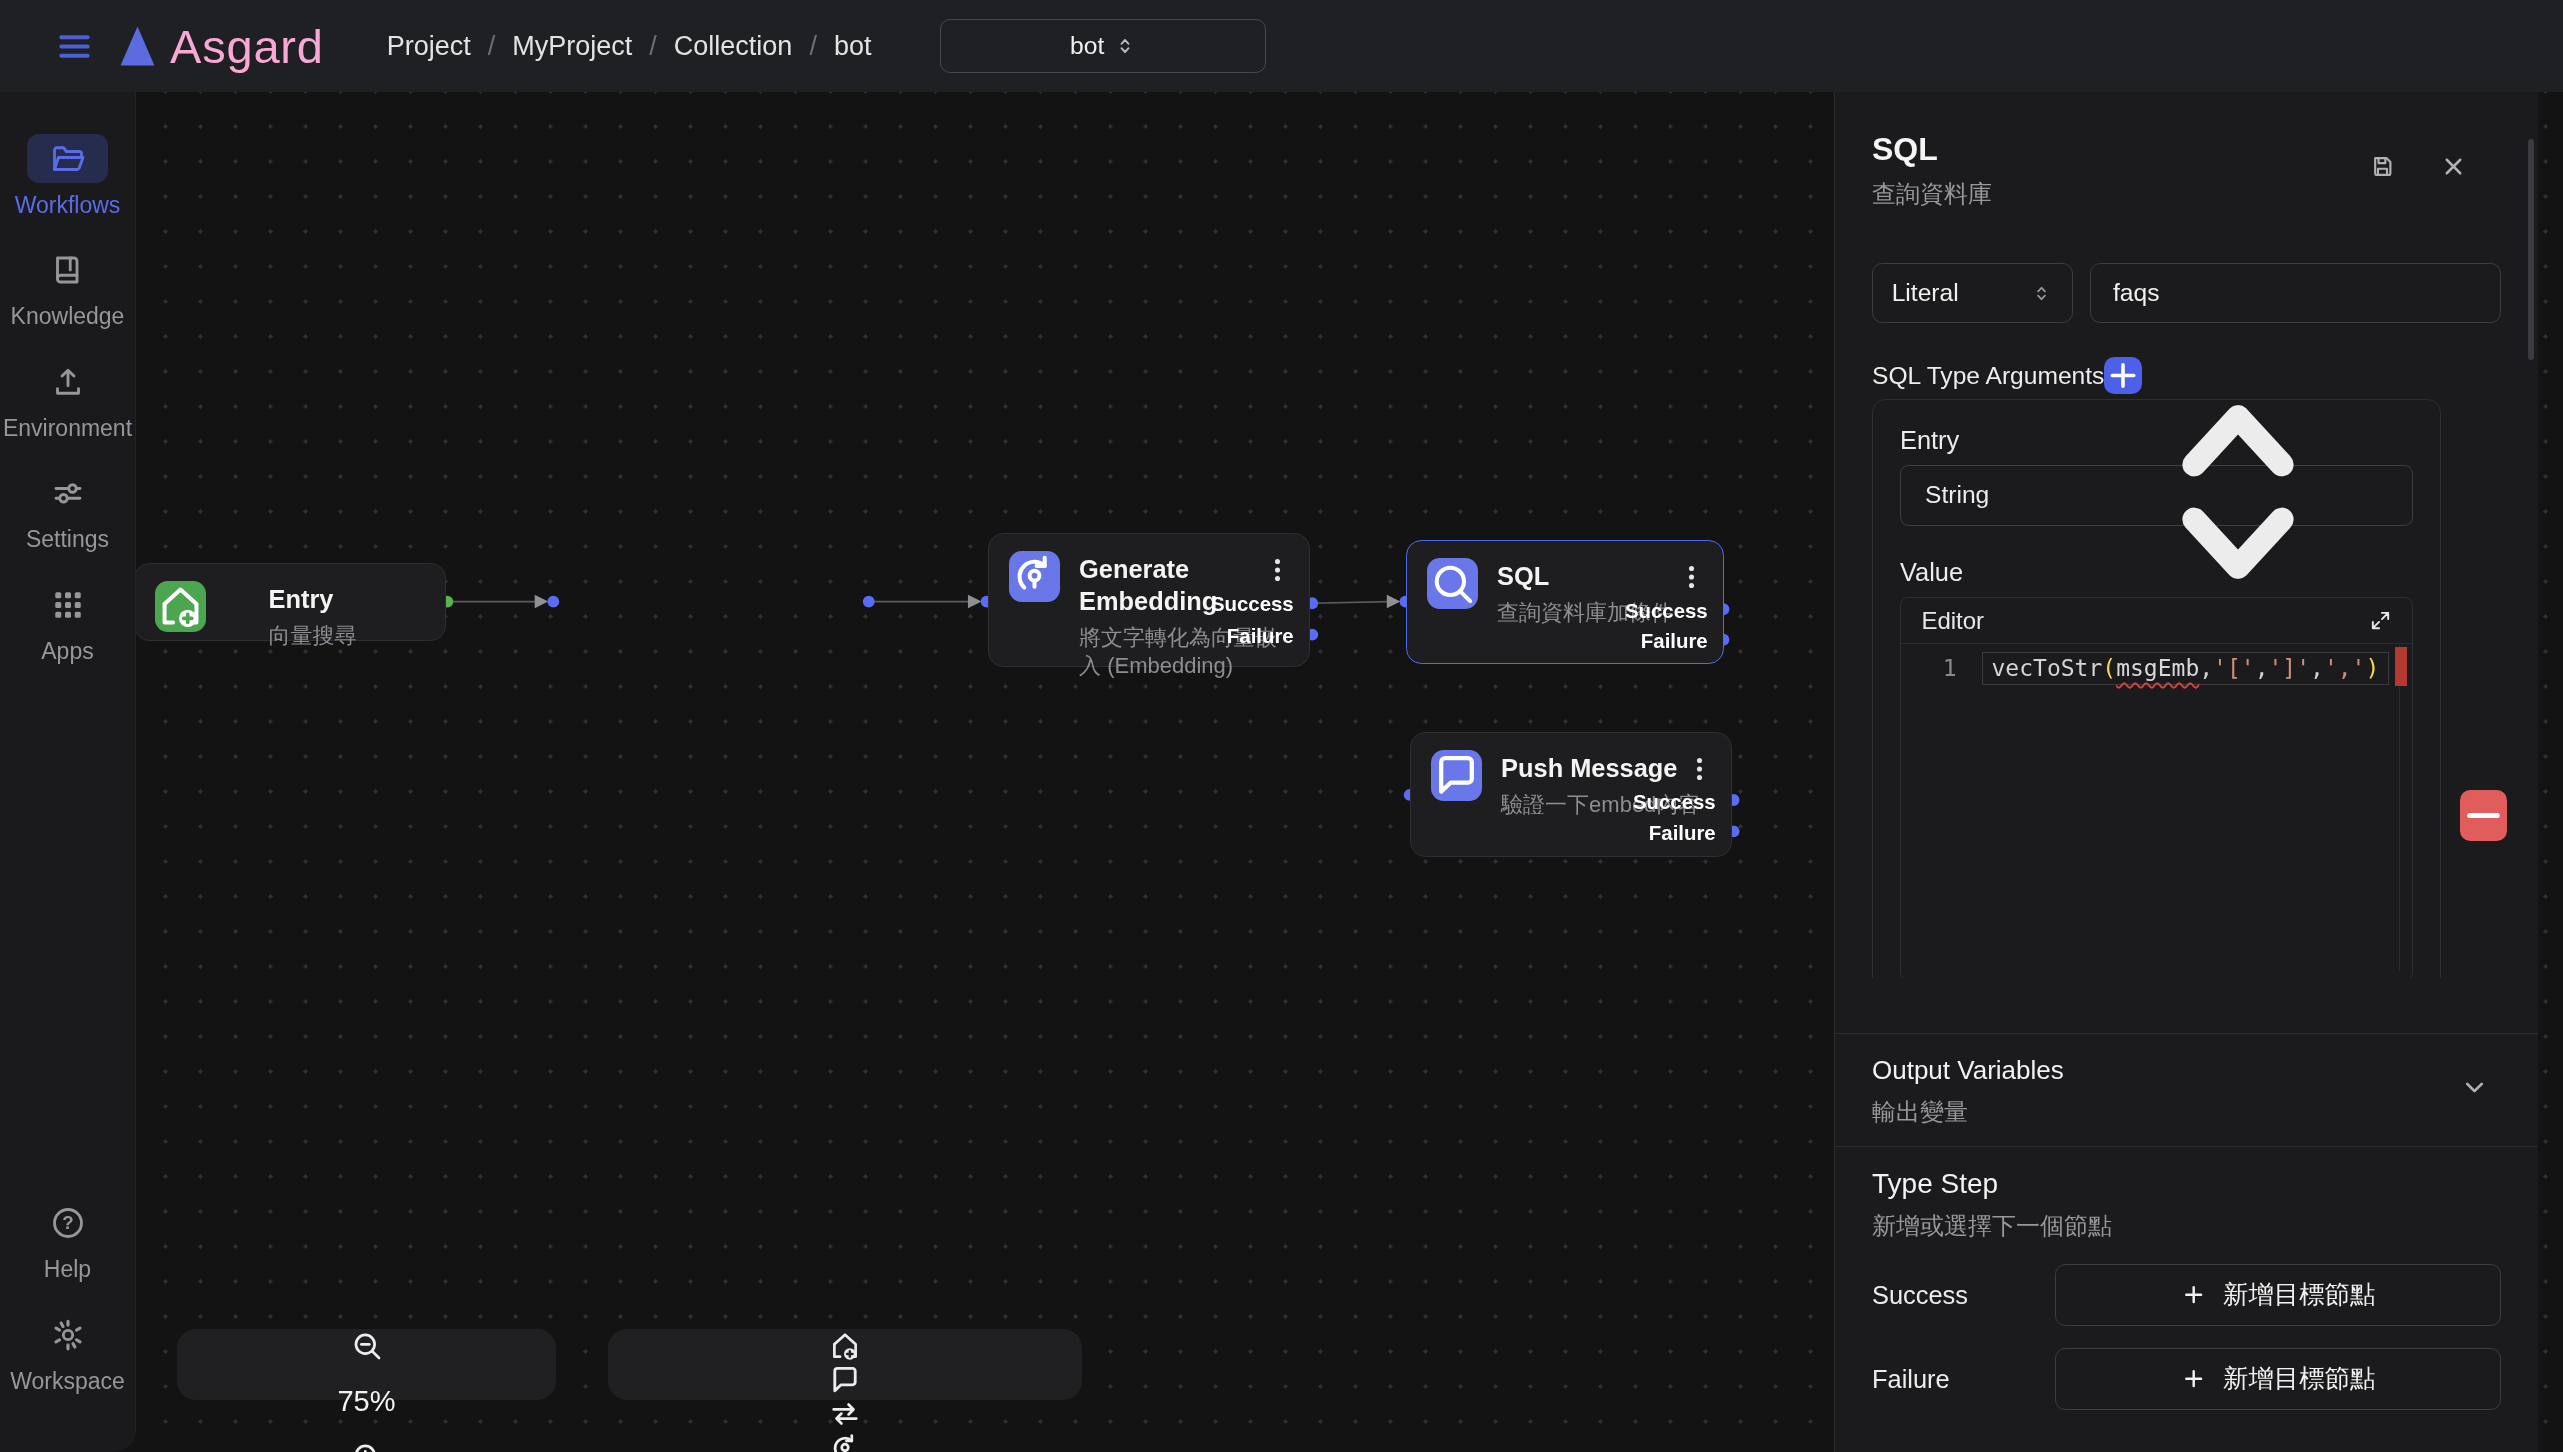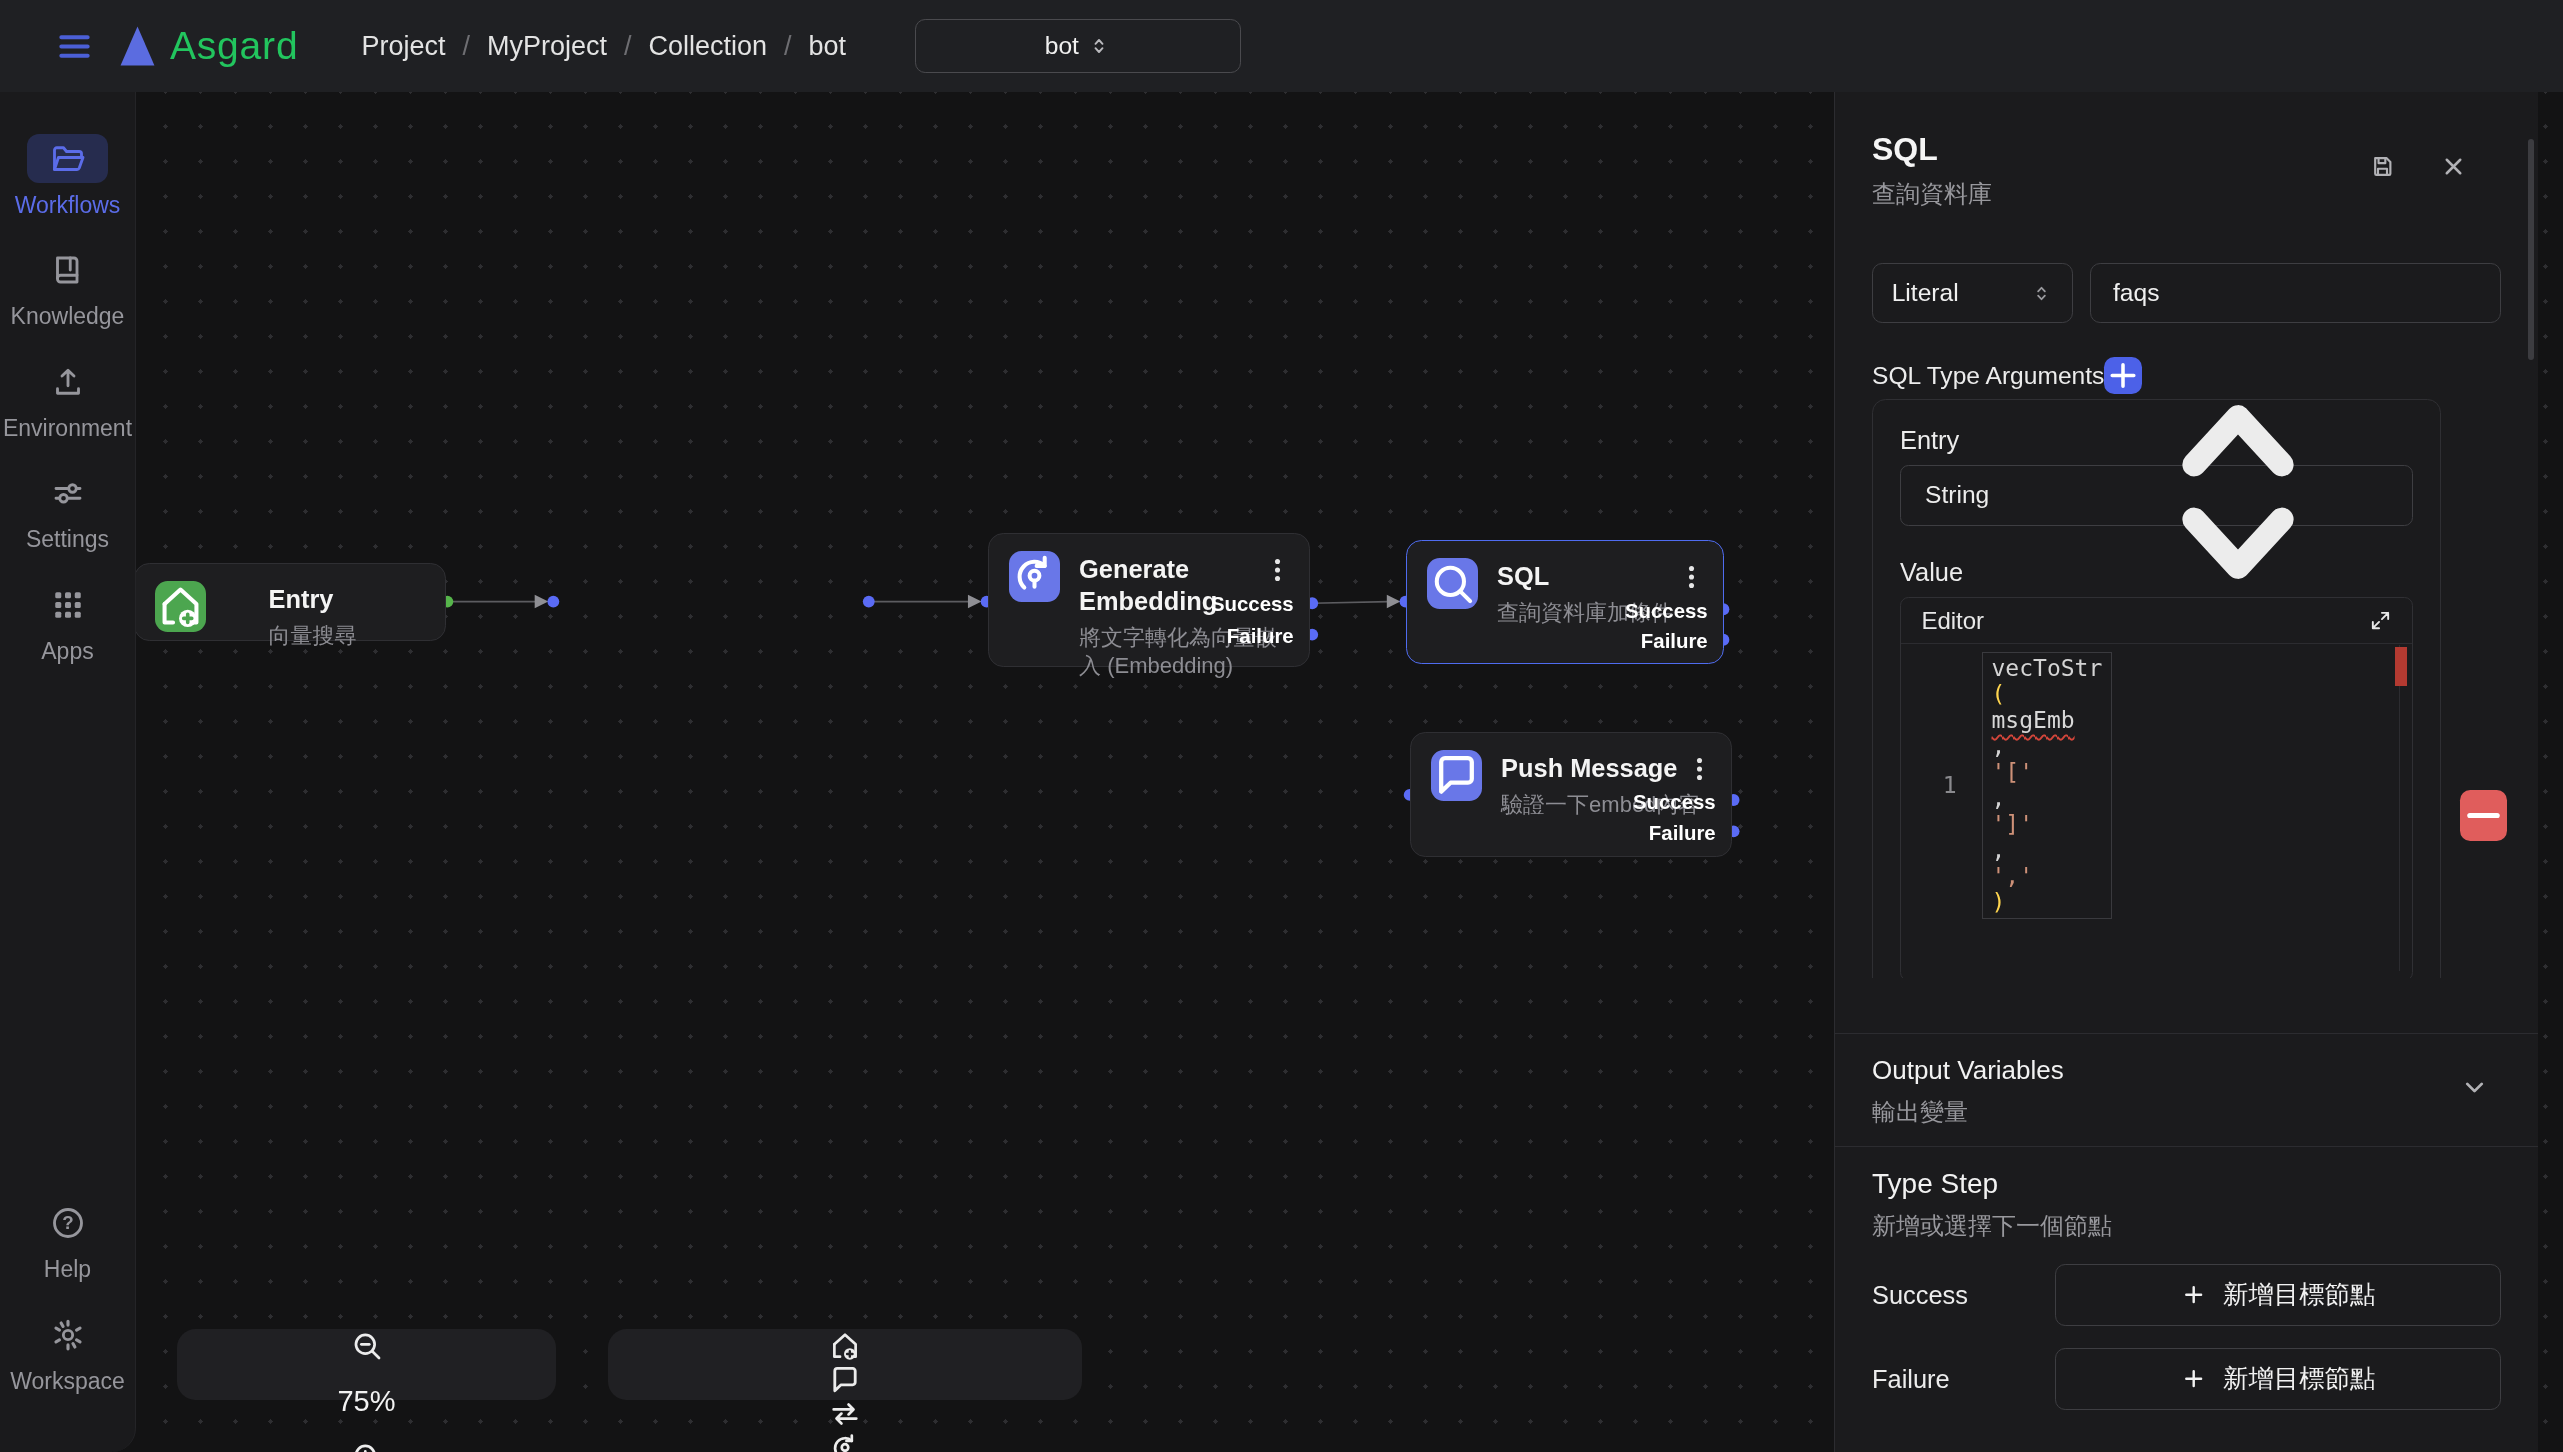--- a/index.html
+++ b/index.html
@@ -6,21 +6,21 @@
   html,body { width:2563px; height:1452px; overflow:hidden; background:#131314;
     font-family:"Liberation Sans", sans-serif; color:#ececec; }
 
   
   .navbar { position:absolute; left:0; top:0; width:2563px; height:92px; background:#1f2023;
     display:flex; align-items:center; z-index:50; }
   .nav-left { display:flex; align-items:center; gap:22px; padding-left:54px; }
   .hamburger { width:41px; height:41px; color:#4b5fd6; display:flex; align-items:center; justify-content:center; cursor:pointer; }
   .logo { display:flex; align-items:center; gap:12px; }
   .logo-tri { width:41px; height:44px; color:#5b6ce0; }
-  .logo-text { font-size:39px; font-weight:500; letter-spacing:0.8px; color:#22c55e; }
+  .logo-text { font-size:47px; font-weight:500; letter-spacing:0.8px; color:#f9a8d4; }
   .breadcrumb { display:flex; align-items:center; gap:17px; margin-left:41px; font-size:27px; color:#e3e3e3; }
   .breadcrumb .sep { color:#6e6e72; }
   .wf-select { margin-left:47px; width:326px; height:54px; border:0.8px solid #4a4a4e; border-radius:10.2px;
     display:flex; align-items:center; justify-content:center; gap:8.5px; font-size:24.6px; color:#f0f0f0; cursor:pointer; }
   .wf-select .icon-updown { width:24px; height:24px; color:#b9b9bd; }
   .nav-right { margin-left:auto; display:flex; align-items:center; gap:18.7px; padding-right:37px; }
   .account-label { font-size:26px; color:#9a9aa0; }
   .icon-person { width:39px; height:39px; color:#4f63e0; }
   .icon-navchev { width:29px; height:29px; color:#4f63e0; }
 
@@ -100,21 +100,21 @@
   .value-label { margin-top:32px; }
   .editor { margin-top:10.2px; flex:1; border:0.8px solid #303034; border-radius:8.5px; display:flex;
     flex-direction:column; position:relative; }
   .editor-head { height:46px; border-bottom:0.8px solid #2c2c30; display:flex; align-items:center;
     padding:0 20.4px; }
   .editor-title { font-size:24px; color:#e8e8e8; }
   .icon-expand { width:23px; height:23px; color:#e8e8e8; margin-left:auto; cursor:pointer; }
   .code-row { display:flex; align-items:center; margin-top:7.6px; font-family:"DejaVu Sans Mono", monospace;
     font-size:23px; }
   .gutter { width:81px; text-align:right; padding-right:25.4px; color:#8a8a8e; }
-  .code-line { border:0.8px solid #3a3a3e; padding:2.5px 8.5px; display:flex; white-space:pre;flex-direction:column; }
+  .code-line { border:0.8px solid #3a3a3e; padding:2.5px 8.5px; display:flex; white-space:pre; }
   .tok-plain { color:#d4d4d4; }
   .tok-bracket { color:#ffd54f; }
   .tok-string { color:#ce9178; }
   .tok-error { color:#d8d8d8; text-decoration:underline wavy #d4453a 1.7px; text-underline-offset:6px; }
   .editor-vline { position:absolute; right:12px; top:47px; bottom:8.5px; width:0.8px; background:#2c2c30; }
   .scroll-marker { position:absolute; right:5.1px; top:49px; width:12px; height:39px; background:#b43a31; }
   .minus-btn { position:absolute; left:625px; top:580px; width:47px; height:51px; background:#e05d5c;
     border-radius:10.2px; color:#fff; display:flex; align-items:center; justify-content:center; cursor:pointer; z-index:5; }
   .minus-btn svg { width:24px; height:24px; }
 

